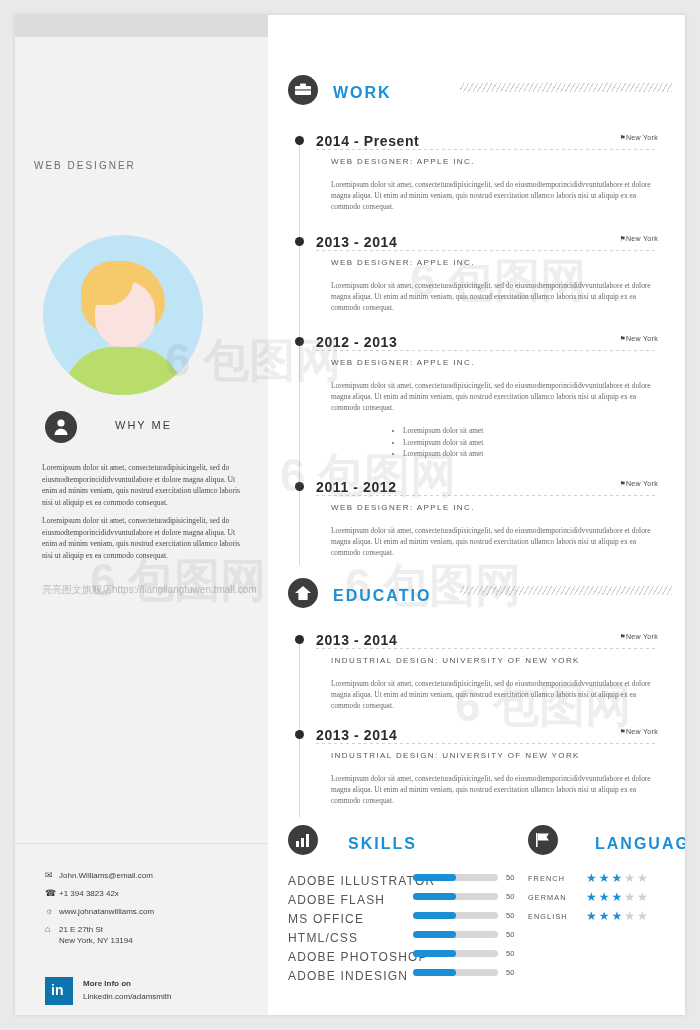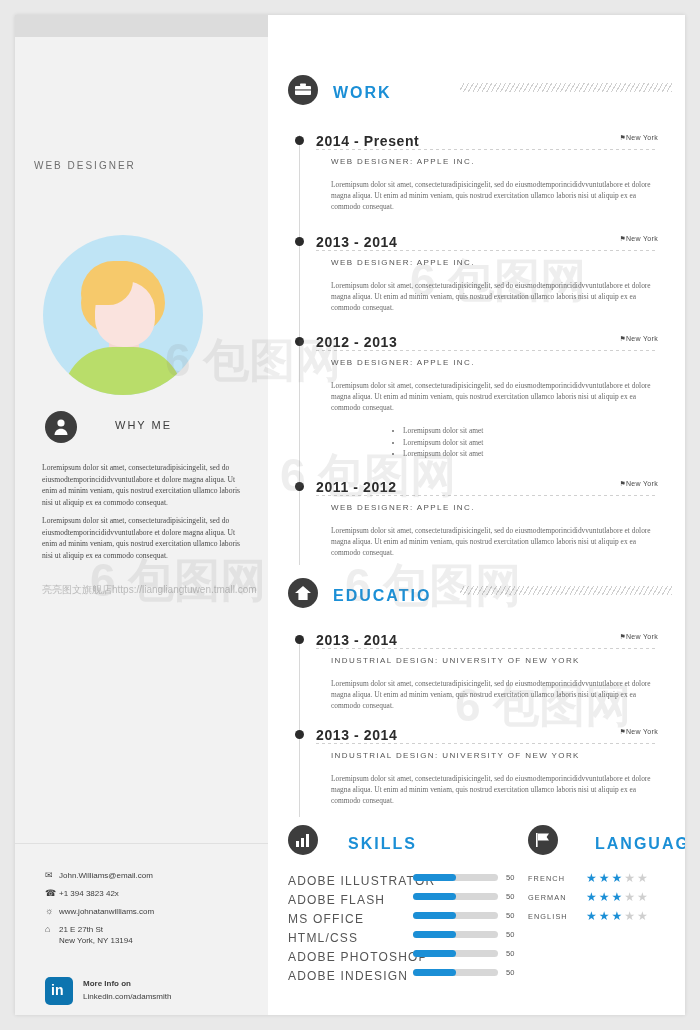--- a/index.html
+++ b/index.html
@@ -86,21 +86,21 @@
     position:absolute;left:30px;top:855px;width:210px;
   }
   .contact-row{
     display:flex;align-items:flex-start;margin-bottom:7px;
     font-size:8px;color:#3d3d3d;line-height:11px;
   }
   .contact-row .ci{
     width:14px;color:#3d3d3d;font-size:9px;flex:0 0 14px;
   }
   .linkedin-box{
-    position:absolute;left:30px;top:962px;width:28px;height:28px;border-radius:5px;
+    position:absolute;left:30px;top:962px;width:28px;height:28px;border-radius:0;
     background:#0d74af;
   }
   .linkedin-box span{
     position:absolute;left:6px;top:5px;color:#fff;font-size:14px;font-weight:bold;
     font-family:"Liberation Sans",sans-serif;
   }
   .linkedin-txt{
     position:absolute;left:68px;top:962px;font-size:8px;color:#3d3d3d;line-height:13px;
   }
   .linkedin-txt b{font-weight:bold;}

